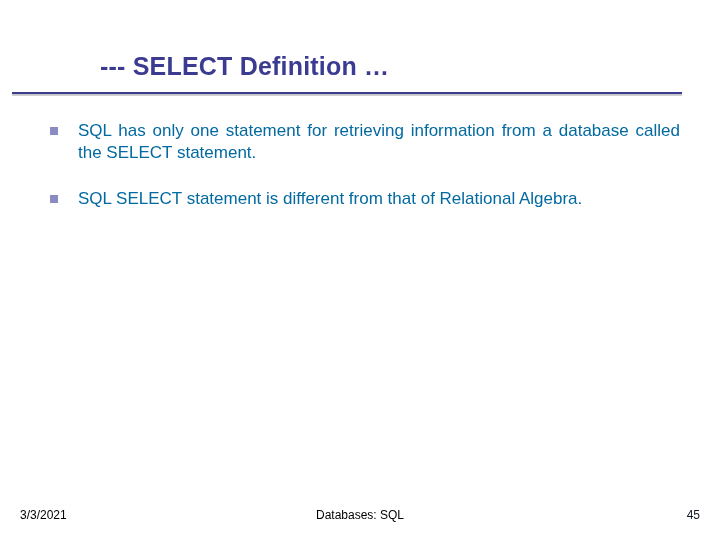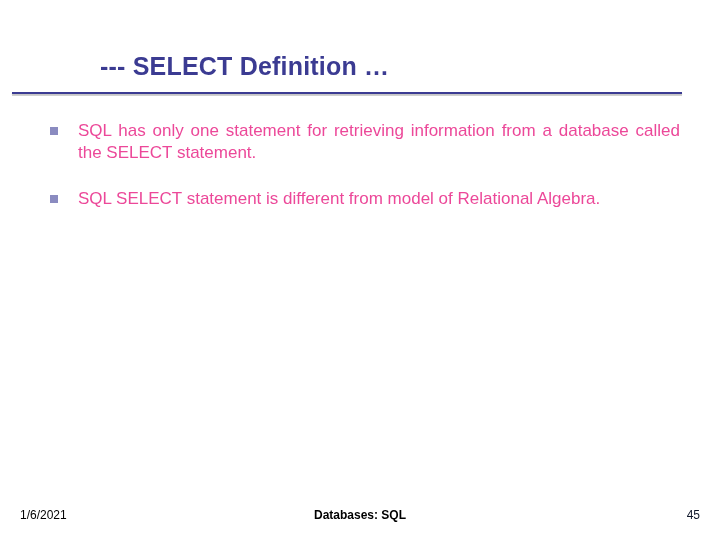--- a/index.html
+++ b/index.html
@@ -61,21 +61,21 @@
     width: 8px;
     height: 8px;
     background: #8a8bc0;
     margin-top: 7px;
     margin-right: 20px;
     flex: 0 0 8px;
   }
   .bullet .text {
     font-size: 17px;
     line-height: 1.28;
-    color: #ec4899;
+    color: #0369a1;
     text-align: justify;
     flex: 1;
   }
   .footer {
     position: absolute;
     left: 0;
     right: 0;
     bottom: 18px;
     height: 18px;
   }
@@ -87,21 +87,20 @@
     color: #000;
   }
   .footer .center {
     position: absolute;
     left: 0;
     right: 0;
     bottom: 0;
     text-align: center;
     font-size: 12px;
     color: #000;
-    font-weight: bold;
   }
   .footer .pagenum {
     position: absolute;
     right: 20px;
     bottom: 0;
     font-size: 12px;
     color: #0f172a;
   }
 </style>
 </head>
@@ -115,23 +114,23 @@
   <div class="title-underline"></div>
   <div class="title-underline-shadow"></div>
 
   <div class="content">
     <div class="bullet">
       <div class="marker"></div>
       <div class="text">SQL has only one statement for retrieving information from a database called the SELECT statement.</div>
     </div>
     <div class="bullet">
       <div class="marker"></div>
-      <div class="text">SQL SELECT statement is different from model of Relational Algebra.</div>
+      <div class="text">SQL SELECT statement is different from that of Relational Algebra.</div>
     </div>
   </div>
 
   <div class="footer">
-    <div class="date">1/6/2021</div>
+    <div class="date">3/3/2021</div>
     <div class="center">Databases: SQL</div>
     <div class="pagenum">45</div>
   </div>
 
 </div>
 
 </body></html>

